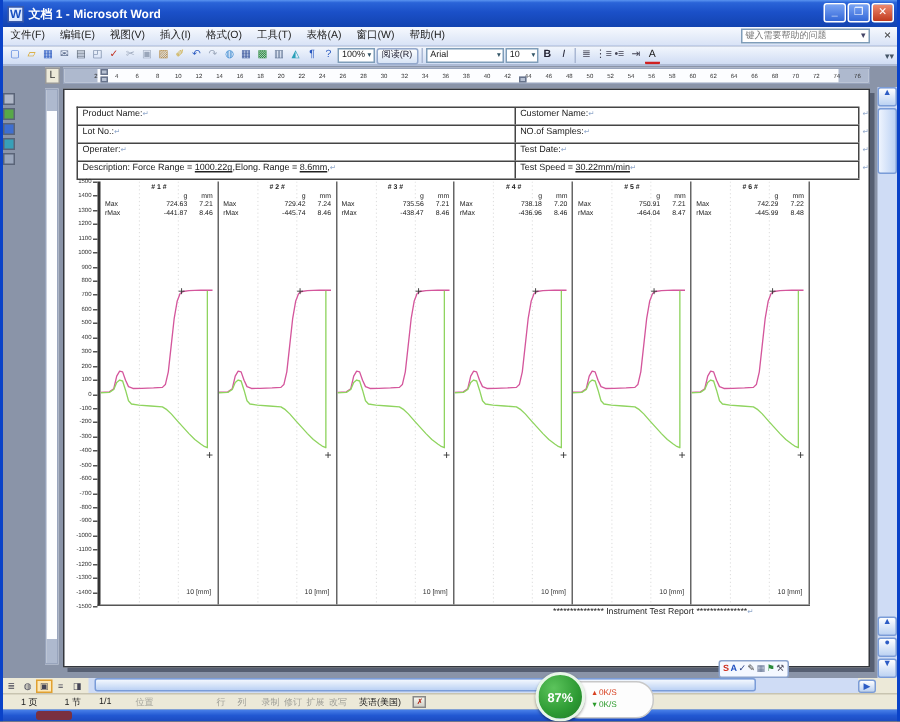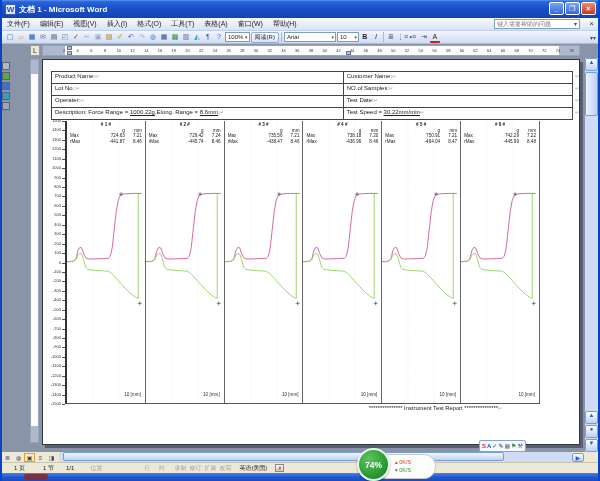--- a/index.html
+++ b/index.html
@@ -505,16 +505,16 @@
       <span class="ftb-i" style="color: rgb(96, 112, 144);">▦</span>
       <span class="ftb-i" style="color: rgb(42, 138, 58);">⚑</span>
       <span class="ftb-i" style="color: rgb(85, 85, 102);">⚒</span>
     </div>
 
   <div id="overlay-pill">
     <div><span class="up">▴</span> <span class="up">0K/S</span></div>
     <div style="margin-top:-2px;"><span class="dn">▾</span> <span class="dn">0K/S</span></div>
   </div>
   <div id="overlay-circle">
-    <span>74%</span>
+    <span>87%</span>
   </div>
 
 </div>
 
 </body></html>

